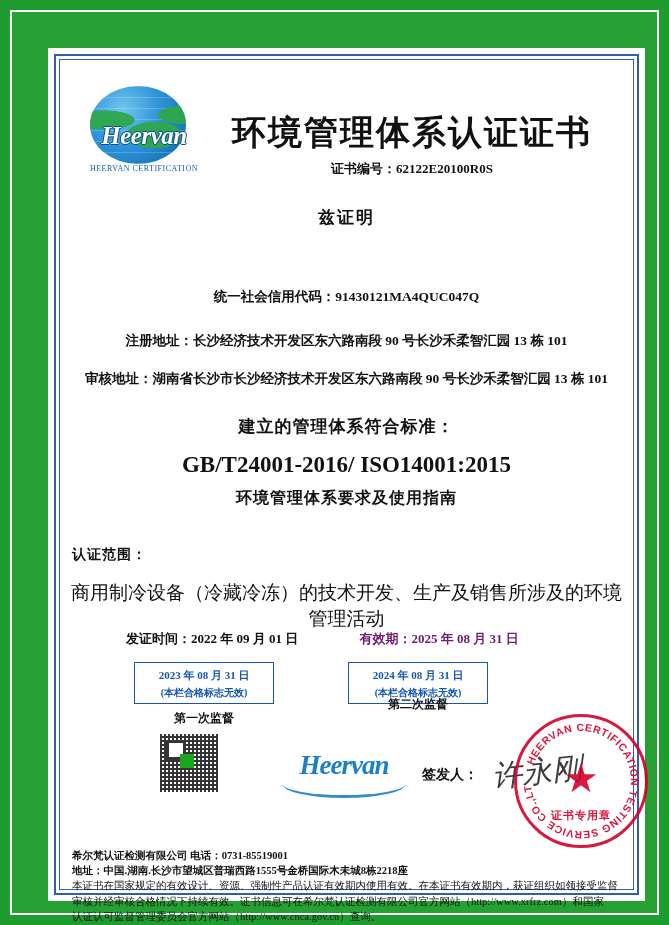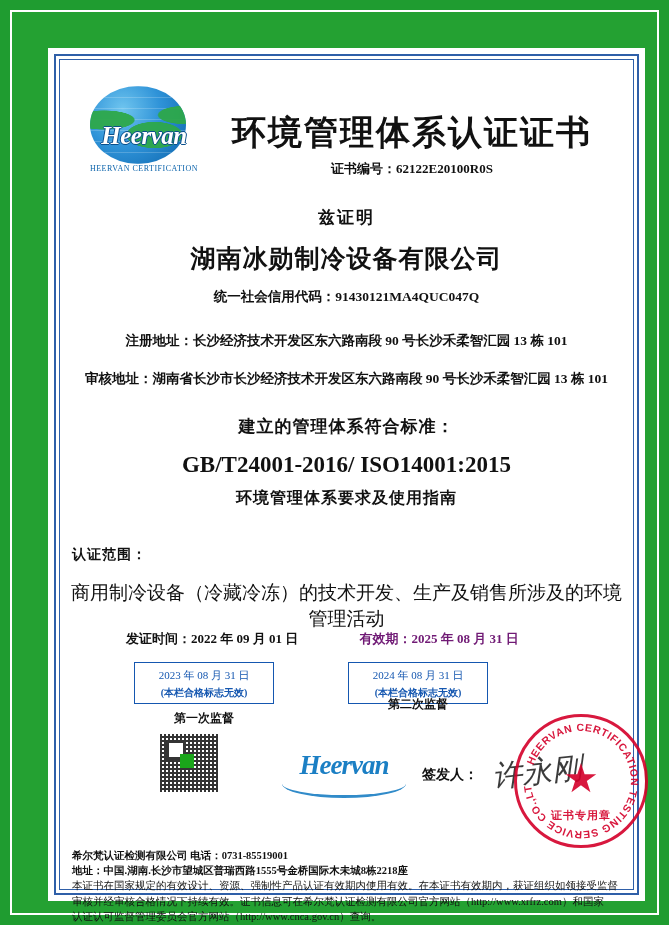--- a/index.html
+++ b/index.html
@@ -139,21 +139,21 @@
   }
 
   .stamp-box{
     position:absolute;width:140px;height:42px;
     border:1px solid #1557b0;
     box-sizing:border-box;
     text-align:center;
   }
   .sb1{left:72px;top:602px;}
   .sb2{left:286px;top:602px;}
-  .stamp-box .l1{font-size:11px;font-weight:normal;color:#1557b0;margin-top:5px;}
+  .stamp-box .l1{font-size:11px;font-weight:bold;color:#1557b0;margin-top:5px;}
   .stamp-box .l2{font-size:10px;font-weight:bold;color:#1557b0;margin-top:3px;}
   .surv-label{
     position:absolute;width:140px;text-align:center;
     font-size:12px;font-weight:bold;color:#111;
   }
   .sl1{left:72px;top:650px;}
   .sl2{left:286px;top:636px;}
 
   .qr{
     position:absolute;left:96px;top:672px;width:58px;height:58px;
@@ -243,21 +243,20 @@
           <div class="logo-sub">HEERVAN CERTIFICATION</div>
         </div>
 
         <div class="title">环境管理体系认证证书</div>
 
         <div class="cert-no">
           <span>证书编号：</span><span>62122E20100R0S</span>
         </div>
 
         <div class="hereby">兹证明</div>
-        <div class="company">湖南冰勋制冷设备有限公司</div>
         <div class="credit">统一社会信用代码：91430121MA4QUC047Q</div>
 
         <div class="row-line r1">注册地址：长沙经济技术开发区东六路南段 90 号长沙禾柔智汇园 13 栋 101</div>
         <div class="row-line r2">审核地址：湖南省长沙市长沙经济技术开发区东六路南段 90 号长沙禾柔智汇园 13 栋 101</div>
 
         <div class="std-title">建立的管理体系符合标准：</div>
         <div class="std-code">GB/T24001-2016/ ISO14001:2015</div>
         <div class="std-name">环境管理体系要求及使用指南</div>
 
         <div class="scope-label">认证范围：</div>

